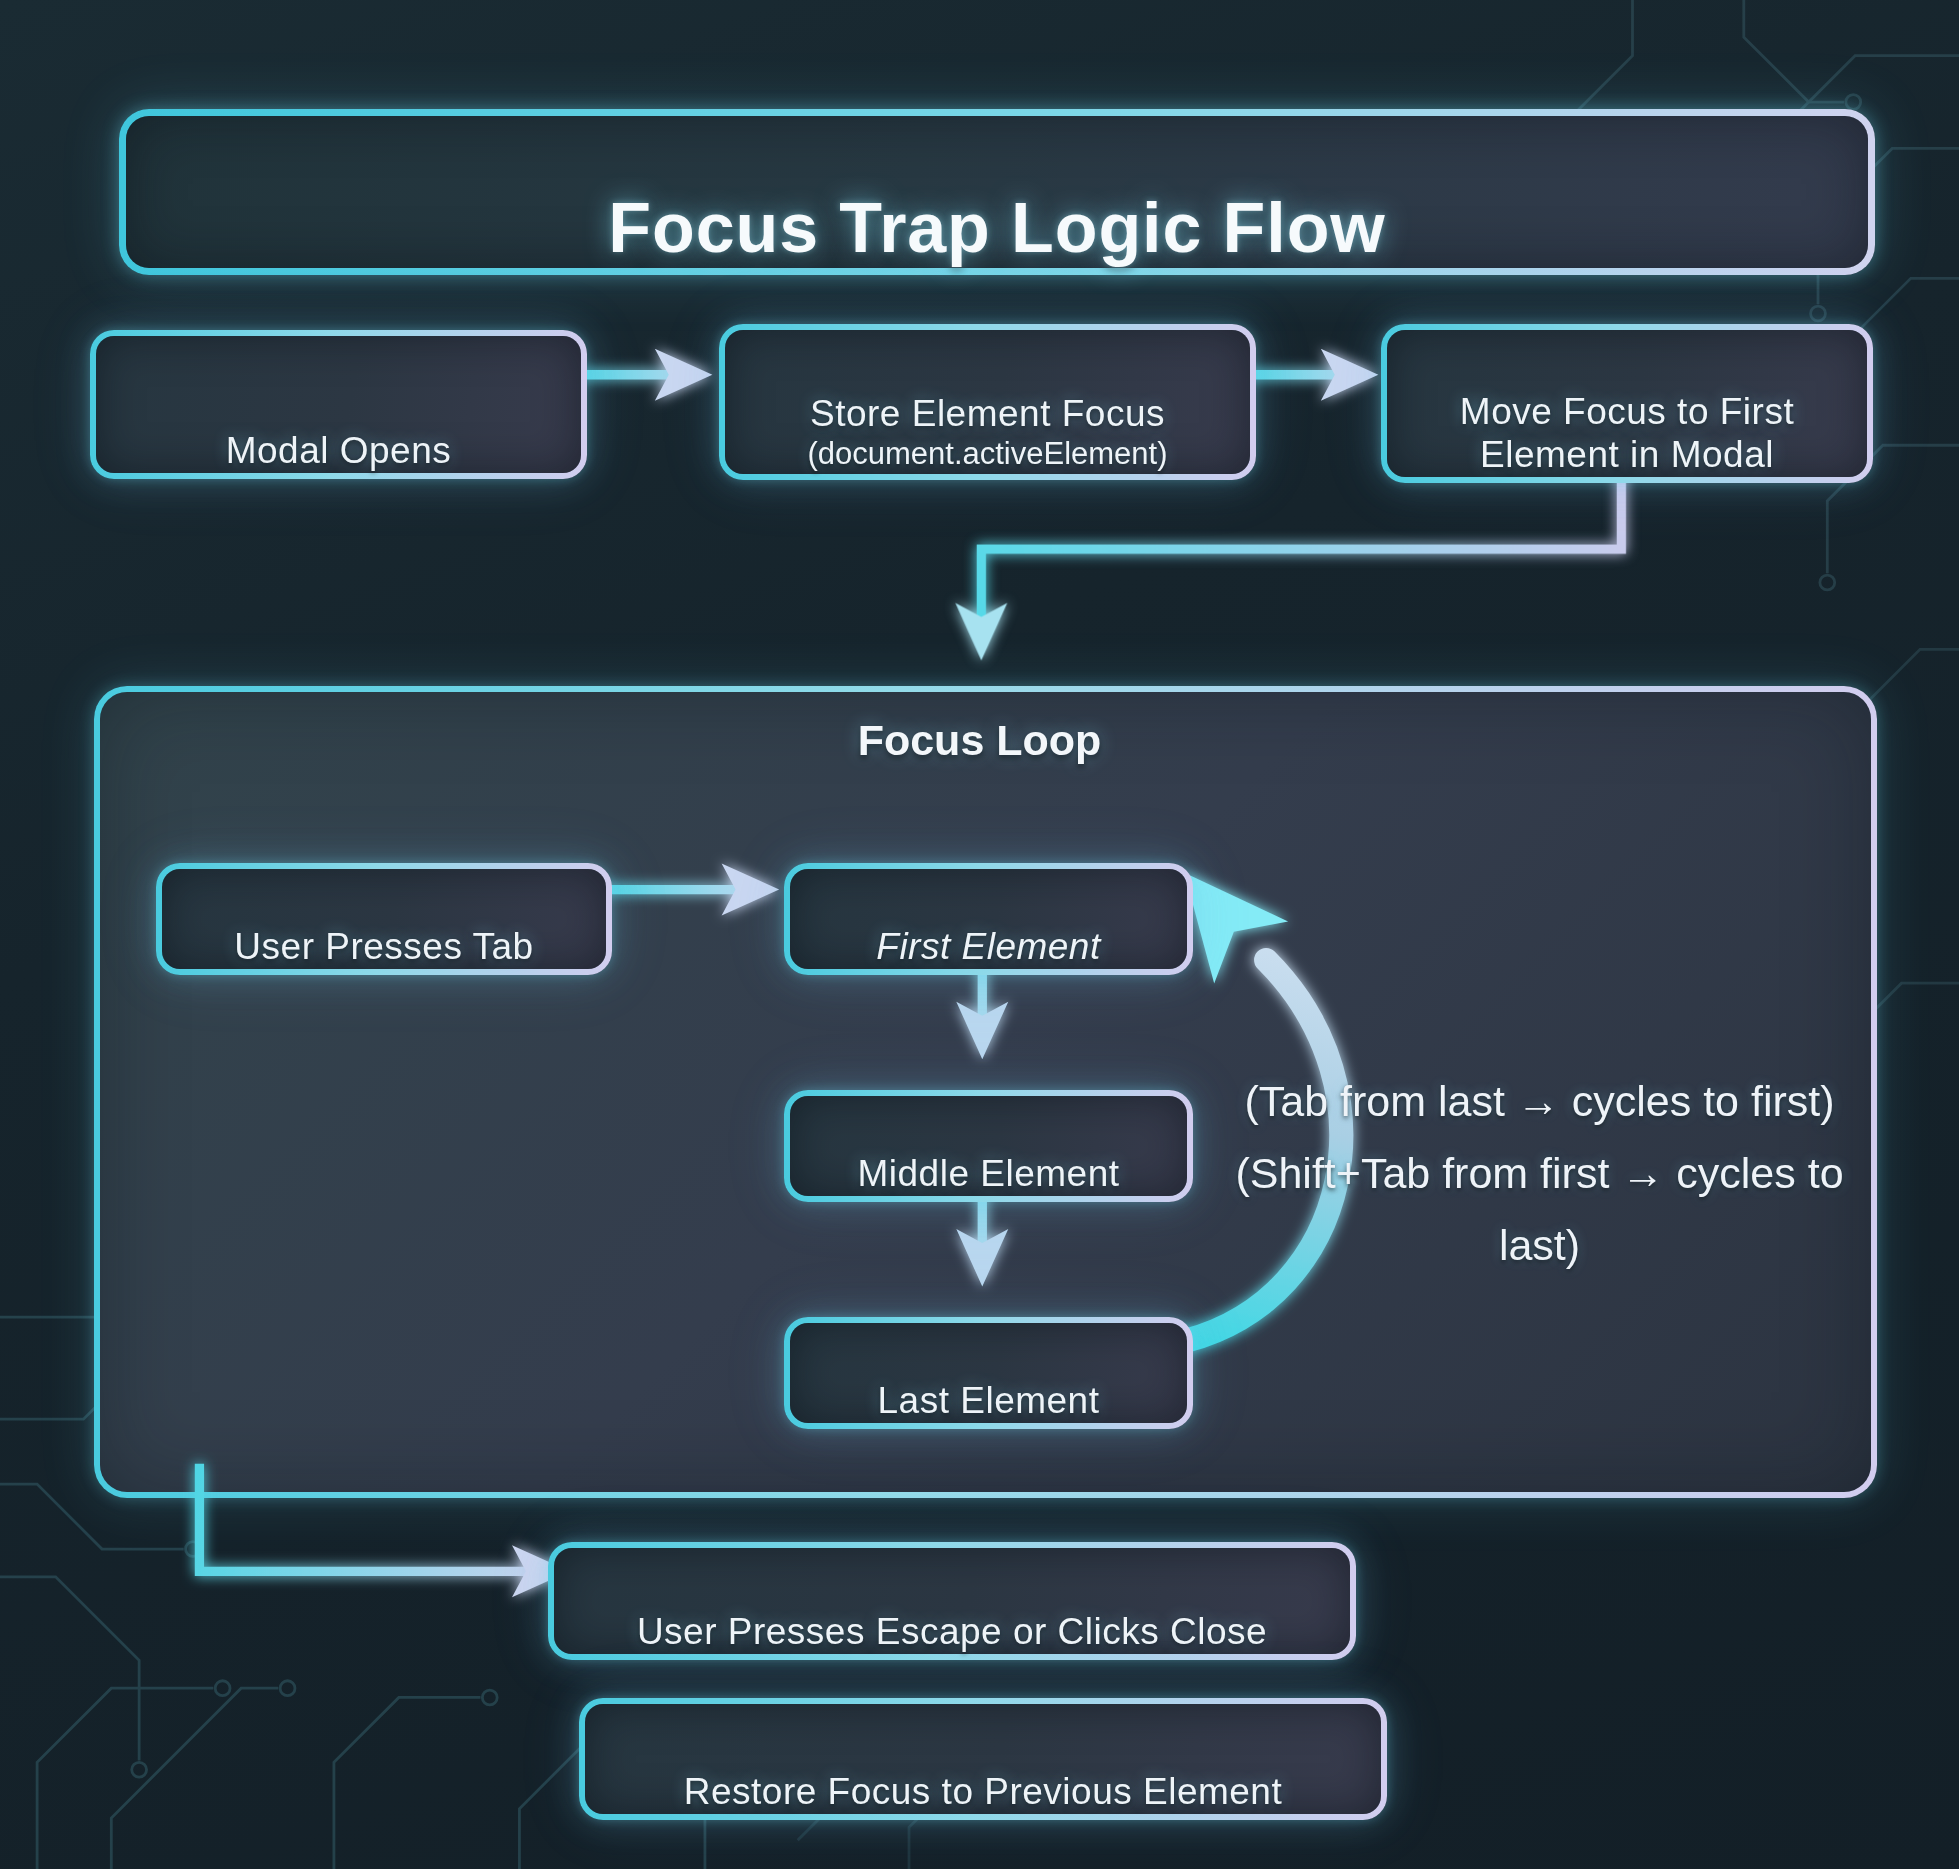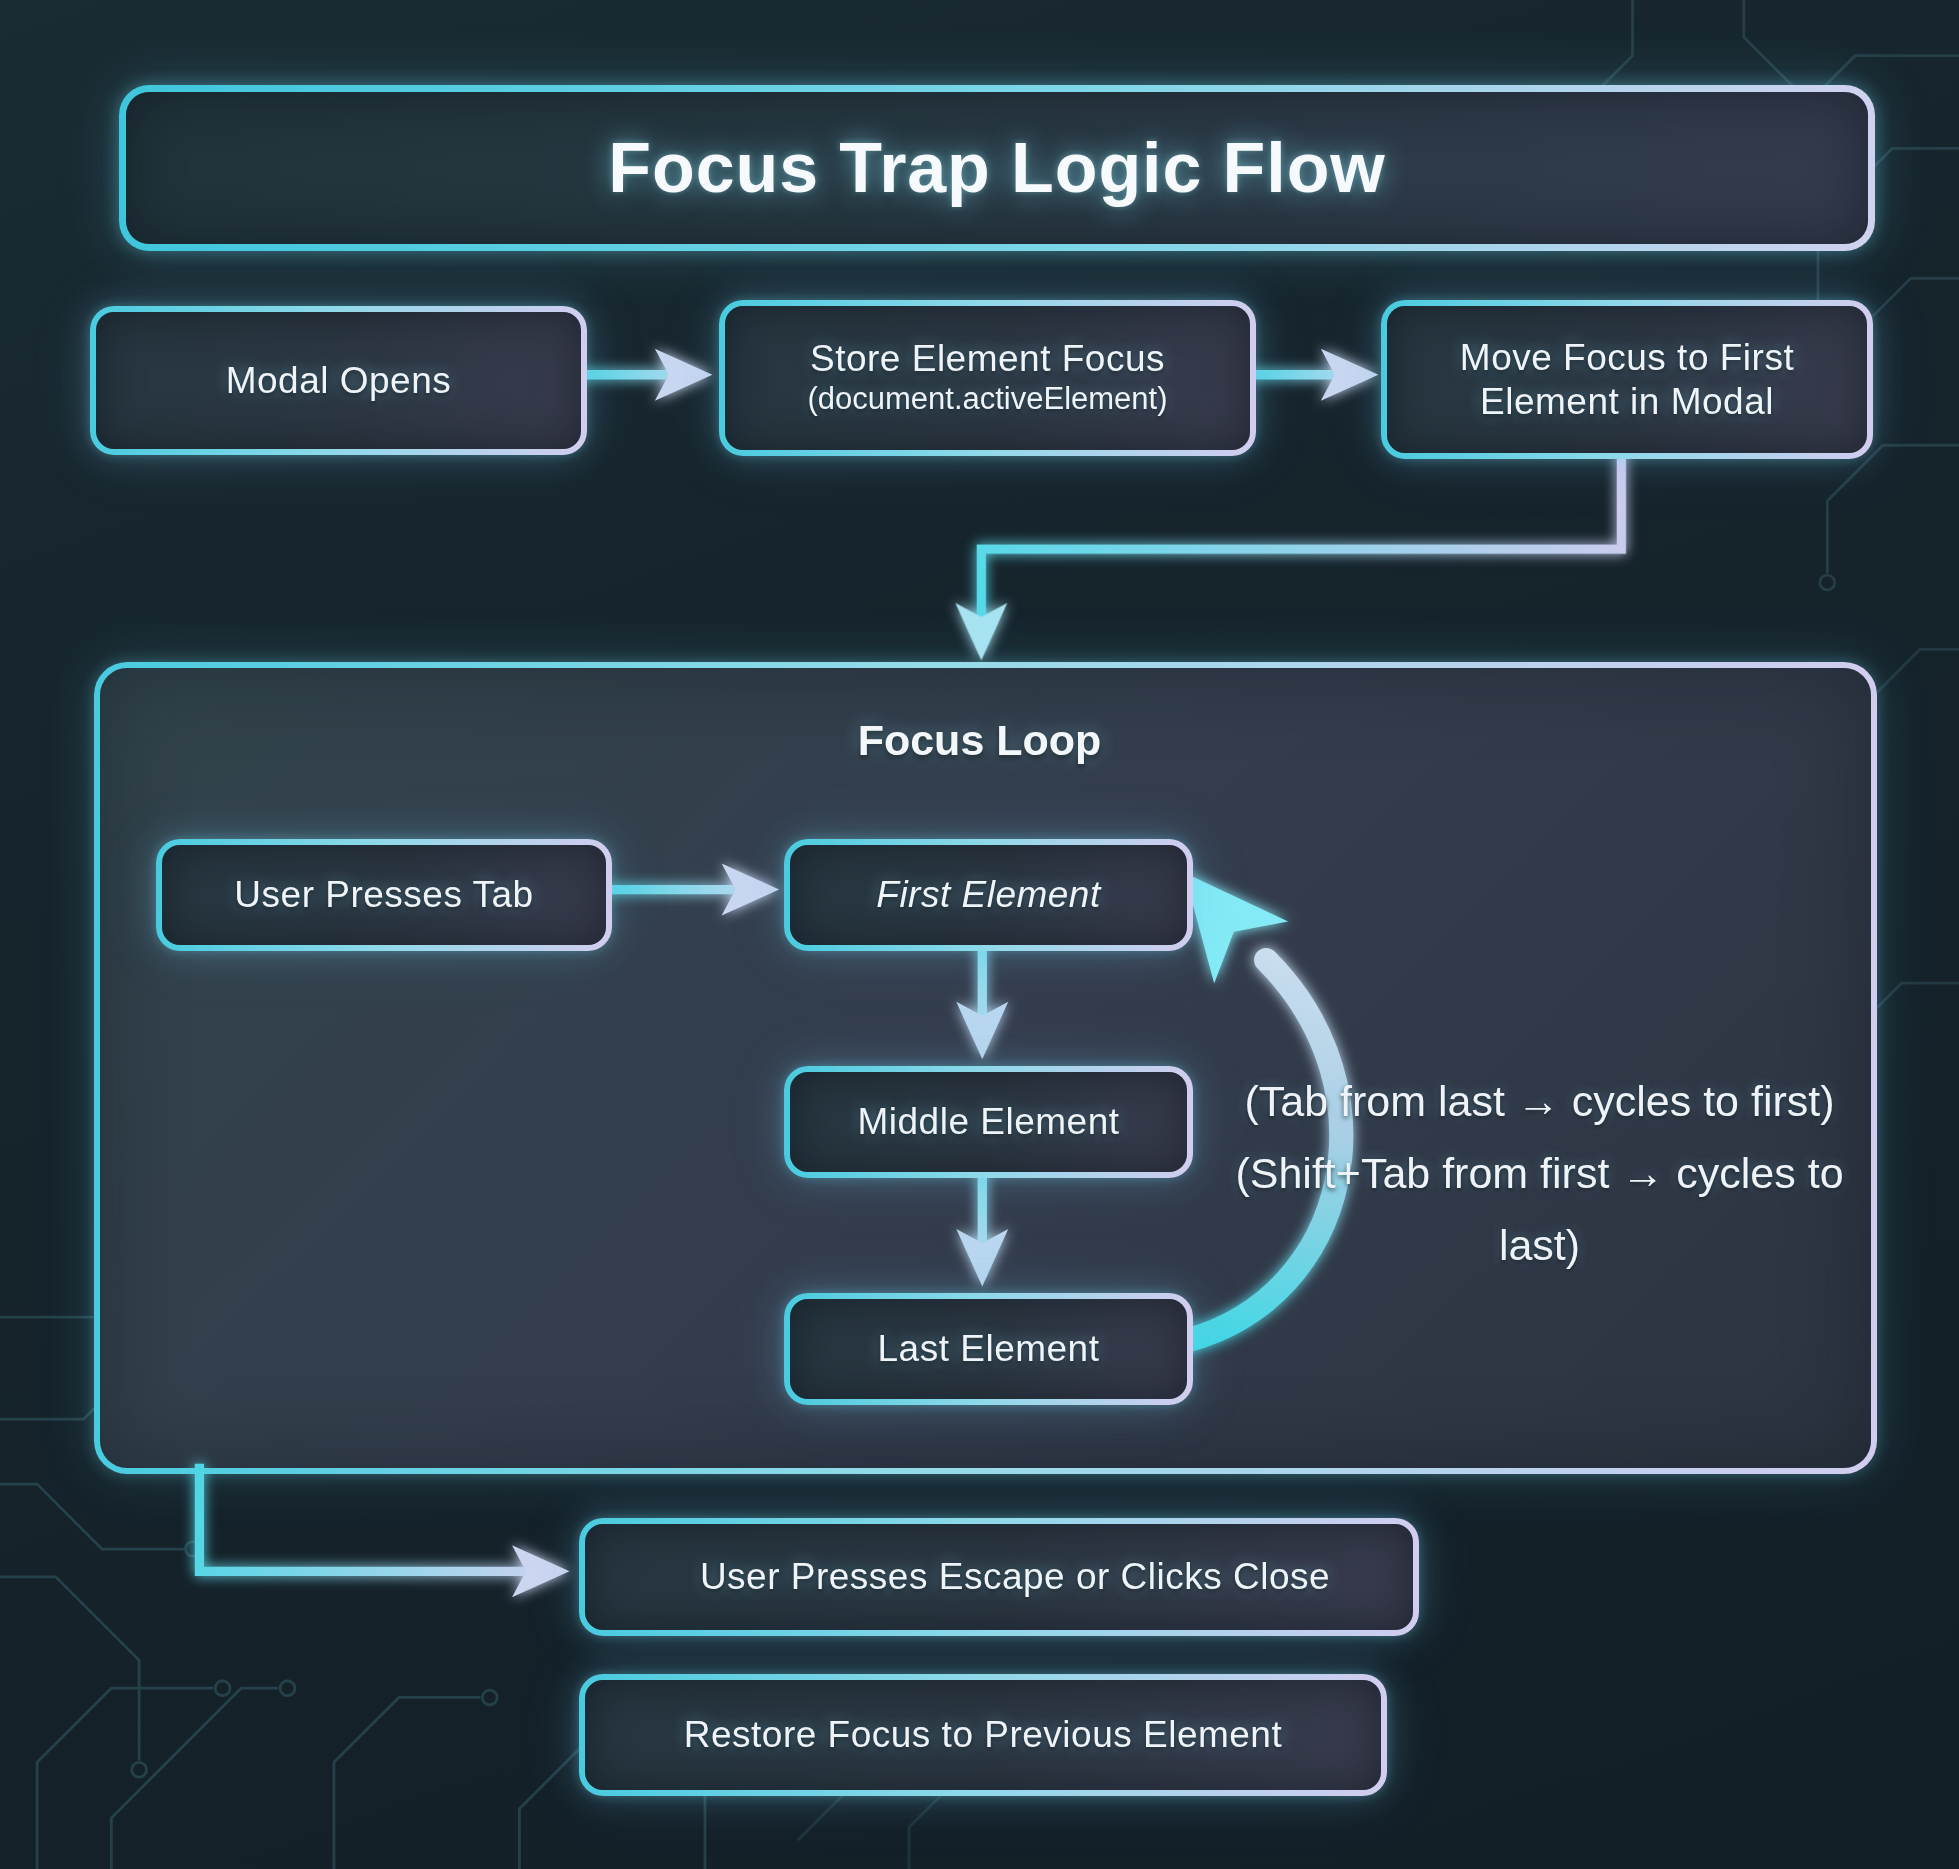--- a/index.html
+++ b/index.html
@@ -20,24 +20,25 @@
     border:6.5px solid transparent;
     border-radius:24px;
     background:
       linear-gradient(100deg,#263640 0%,#2c3743 52%,#383b4d 100%) padding-box,
       linear-gradient(90deg,#49cbdf 0%,#8ed9e9 48%,#d2cdef 100%) border-box;
     box-shadow:
       0 0 11px rgba(110,220,240,.30),
       0 0 35px rgba(105,210,240,.22),
       0 0 65px rgba(140,170,230,.12),
       inset 0 0 43px rgba(8,14,20,.50);
-    display:flex;flex-direction:column;align-items:center;justify-content:center;
+    display:flex;flex-direction:column;align-items:center;justify-content:flex-end;
     text-align:center;
     color:#eef4f8;
     z-index:3;
+    margin-top:24px;
   }
   .gbox .lbl{
     font-size:37px;line-height:1.18;letter-spacing:0.5px;
     text-shadow:0 0 15px rgba(140,225,250,.45),0 1.9px 5.6px rgba(0,0,0,.60);
     padding:0 16.7px;
   }
   .gbox .sub{
     font-size:31px;line-height:1.25;
     text-shadow:0 0 13px rgba(140,225,250,.40),0 1.9px 4.6px rgba(0,0,0,.60);
   }
@@ -78,21 +79,21 @@
     text-align:right;
   }
 
   .node-modal {left:90px; top:306px;width:485px;height:137px;}
   .node-store {left:719px;top:300px;width:525px;height:144px;}
   .node-move  {left:1381px;top:300px;width:480px;height:147px;}
   .node-tab   {left:156px;top:839px;width:444px;height:100px;}
   .node-first {left:784px;top:839px;width:397px;height:100px;font-style:italic;}
   .node-middle{left:784px;top:1066px;width:397px;height:100px;}
   .node-last  {left:784px;top:1293px;width:397px;height:100px;}
-  .node-escape{left:579px;top:1518px;width:796px;height:106px;padding-left:32px;}
+  .node-escape{left:548px;top:1518px;width:796px;height:106px;}
   .node-restore{left:579px;top:1674px;width:796px;height:110px;}
 
   .annotation{
     position:absolute;left:1189px;top:1065px;width:701px;z-index:4;
     text-align:center;color:#eef3f8;font-size:43px;line-height:1.68;
     text-shadow:0 0 11px rgba(140,220,250,.35),0 1.9px 5.6px rgba(0,0,0,.70);
   }
 </style>
 </head>
 <body>

